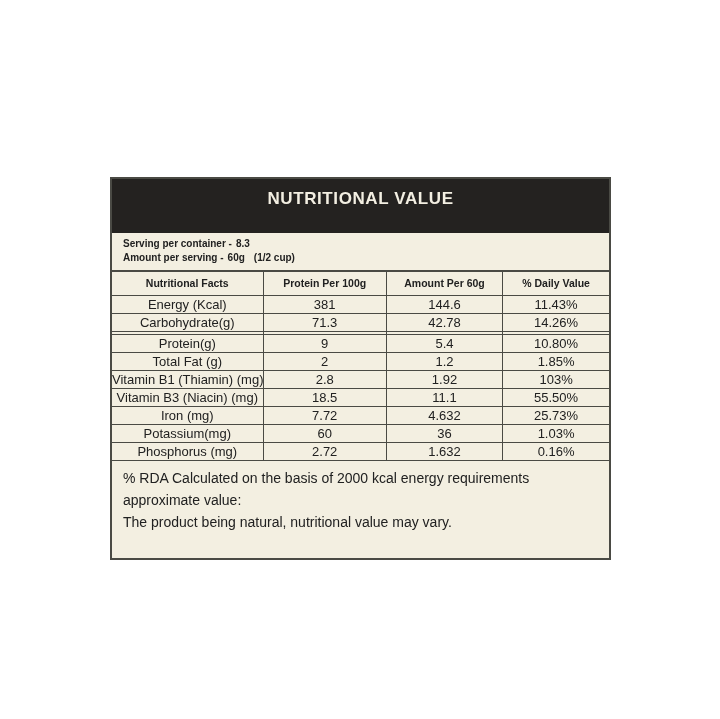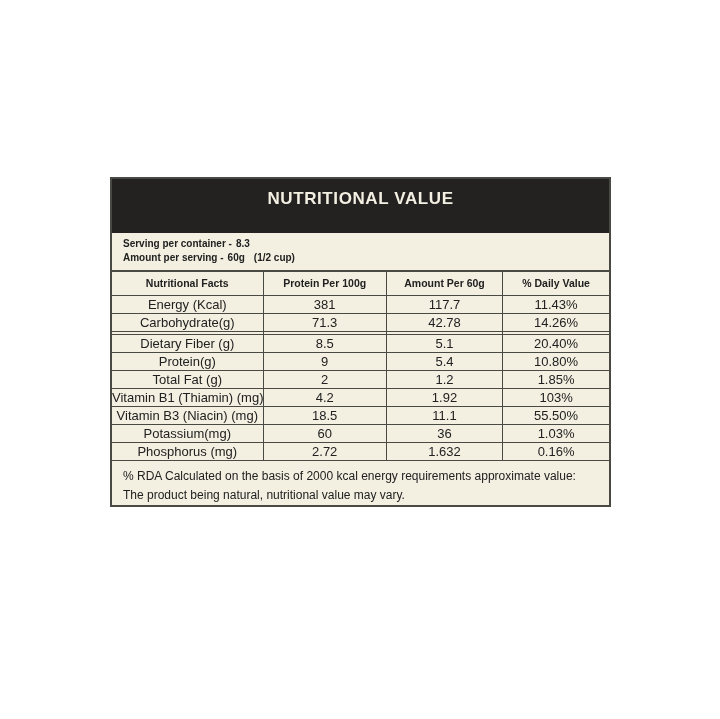--- a/index.html
+++ b/index.html
@@ -43,22 +43,22 @@
     border:1px solid var(--border);
     text-align:center;vertical-align:middle;
     overflow:hidden;white-space:nowrap;
   }
   th{height:24px;font-size:10.5px;font-weight:700;}
   td{height:18px;font-size:13px;font-weight:500;}
   tr.spacer td{height:3px;border-top:1px solid var(--border);border-bottom:1px solid var(--border);}
   th:first-child,td:first-child{border-left:none;}
   th:last-child,td:last-child{border-right:none;}
   .footnote{
-    padding:6px 11px 0 11px;
-    font-size:12px;font-weight:500;line-height:1.6;
+    padding:6px 11px 24px 11px;
+    font-size:14px;font-weight:500;line-height:1.6;
     text-align:left;
   }
 </style>
 </head>
 <body>
 
 <div class="page">
   <div class="card">
 
     <div class="title-bar">
@@ -86,64 +86,64 @@
           <th>Nutritional Facts</th>
           <th>Protein Per 100g</th>
           <th>Amount Per 60g</th>
           <th>% Daily Value</th>
         </tr>
       </thead>
       <tbody>
         <tr>
           <td>Energy (Kcal)</td>
           <td>381</td>
-          <td>117.7</td>
+          <td>144.6</td>
           <td>11.43%</td>
         </tr>
         <tr>
           <td>Carbohydrate(g)</td>
           <td>71.3</td>
           <td>42.78</td>
           <td>14.26%</td>
         </tr>
         <tr class="spacer">
           <td></td>
             <td></td>
             <td></td>
             <td></td>
         </tr>
         <tr>
-          <td>Dietary Fiber (g)</td>
-          <td>8.5</td>
-          <td>5.1</td>
-          <td>20.40%</td>
-        </tr>
-        <tr>
           <td>Protein(g)</td>
           <td>9</td>
           <td>5.4</td>
           <td>10.80%</td>
         </tr>
         <tr>
           <td>Total Fat (g)</td>
           <td>2</td>
           <td>1.2</td>
           <td>1.85%</td>
         </tr>
         <tr>
           <td>Vitamin B1 (Thiamin) (mg)</td>
-          <td>4.2</td>
+          <td>2.8</td>
           <td>1.92</td>
           <td>103%</td>
         </tr>
         <tr>
           <td>Vitamin B3 (Niacin) (mg)</td>
           <td>18.5</td>
           <td>11.1</td>
           <td>55.50%</td>
+        </tr>
+        <tr>
+          <td>Iron (mg)</td>
+          <td>7.72</td>
+          <td>4.632</td>
+          <td>25.73%</td>
         </tr>
         <tr>
           <td>Potassium(mg)</td>
           <td>60</td>
           <td>36</td>
           <td>1.03%</td>
         </tr>
         <tr>
           <td>Phosphorus (mg)</td>
           <td>2.72</td>

